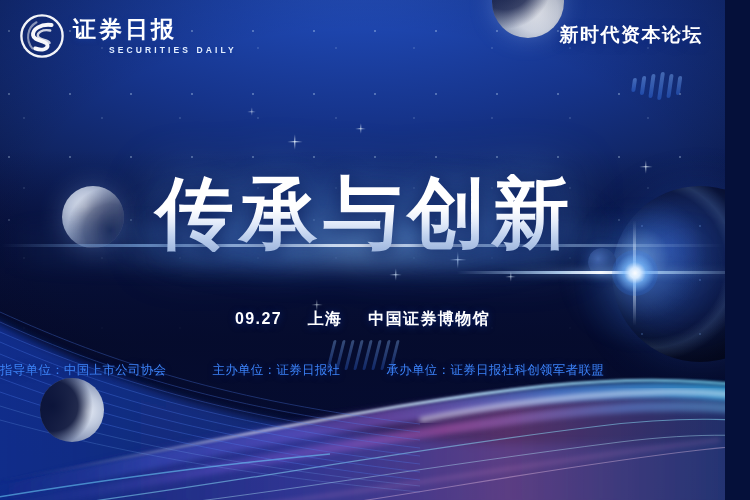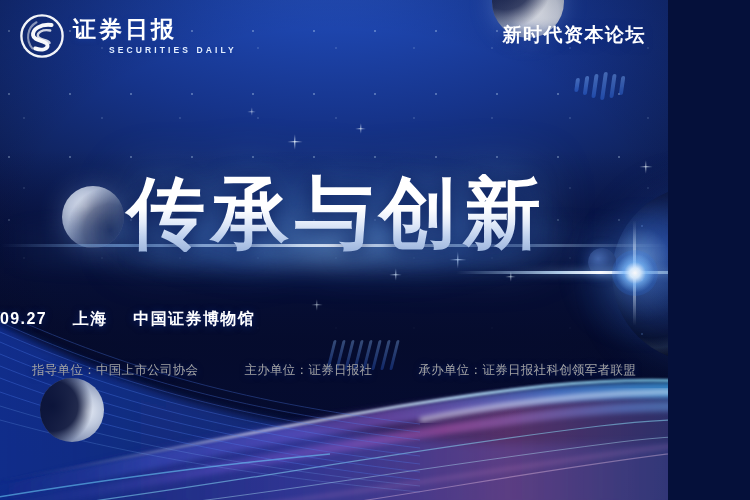--- a/index.html
+++ b/index.html
@@ -1,18 +1,18 @@
 <!DOCTYPE html>
 <html><head>
 <meta charset="utf-8">
 <style>
   html,body{margin:0;padding:0;background:#05103a;}
   *{box-sizing:border-box;}
   .poster{
-    position:relative;width:668px;height:500px;overflow:hidden;
+    position:relative;width:725px;height:500px;overflow:hidden;
     font-family:"Liberation Sans","DejaVu Sans",sans-serif;
     background:#0a1f6e;
     user-select:none;
   }
   
   .sky-base{position:absolute;inset:0;
     background:
       radial-gradient(115% 85% at 50% -12%, #2a58c8 0%, #1d44ab 22%, #16348b 42%, #102564 62%, #0a1648 78%, #060f35 100%);
   }
   .sky-deep{position:absolute;left:0;right:0;top:150px;bottom:0;
@@ -136,26 +136,26 @@
     letter-spacing:1.5px;text-shadow:0 2px 9px rgba(10,40,130,.9);}
   .kicker{position:absolute;left:0;right:0;top:136px;text-align:center;
     font-size:23px;font-weight:700;color:#f2f7ff;letter-spacing:11px;text-indent:11px;
     text-shadow:0 0 14px rgba(120,180,255,.75),0 2px 6px rgba(5,20,80,.9);}
   .headline{position:absolute;left:0;right:0;top:174px;text-align:center;
     font-size:78px;font-weight:700;letter-spacing:6px;text-indent:6px;line-height:1;
     font-family:Liberation Sans, sans-serif;
     background:linear-gradient(180deg,#ffffff 0%,#ffffff 44%,#e4ecfa 62%,#bfd1ee 80%,#9db5dd 100%);
     -webkit-background-clip:text;background-clip:text;color:transparent;
     filter:drop-shadow(0 3px 10px rgba(6,22,80,.95)) drop-shadow(0 0 24px rgba(110,175,255,.5));}
-  .meta{position:absolute;left:0;right:0;top:309px;text-align:left;
+  .meta{position:absolute;left:0;right:0;top:309px;text-align:center;
     font-size:16px;font-weight:700;color:#ffffff;letter-spacing:1.4px;
     text-shadow:0 1px 7px rgba(10,35,120,.9);}
   .meta .gap{display:inline-block;width:14px;}
-  .orgs{position:absolute;left:0;right:0;top:362px;display:flex;justify-content:center;
-    gap:46px;font-size:12.5px;color:#a3a3a3;letter-spacing:.3px;
+  .orgs{position:absolute;left:0;right:0;top:362px;display:flex;justify-content:flex-start;
+    gap:46px;font-size:12.5px;color:#3b82f6;letter-spacing:.3px;
     text-shadow:0 1px 6px rgba(8,28,100,.95);}
 </style>
 </head>
 <body>
 
 <div class="poster">
 
   <div class="sky-base"></div>
   <div class="dots"></div>
   <div class="dots2"></div>

